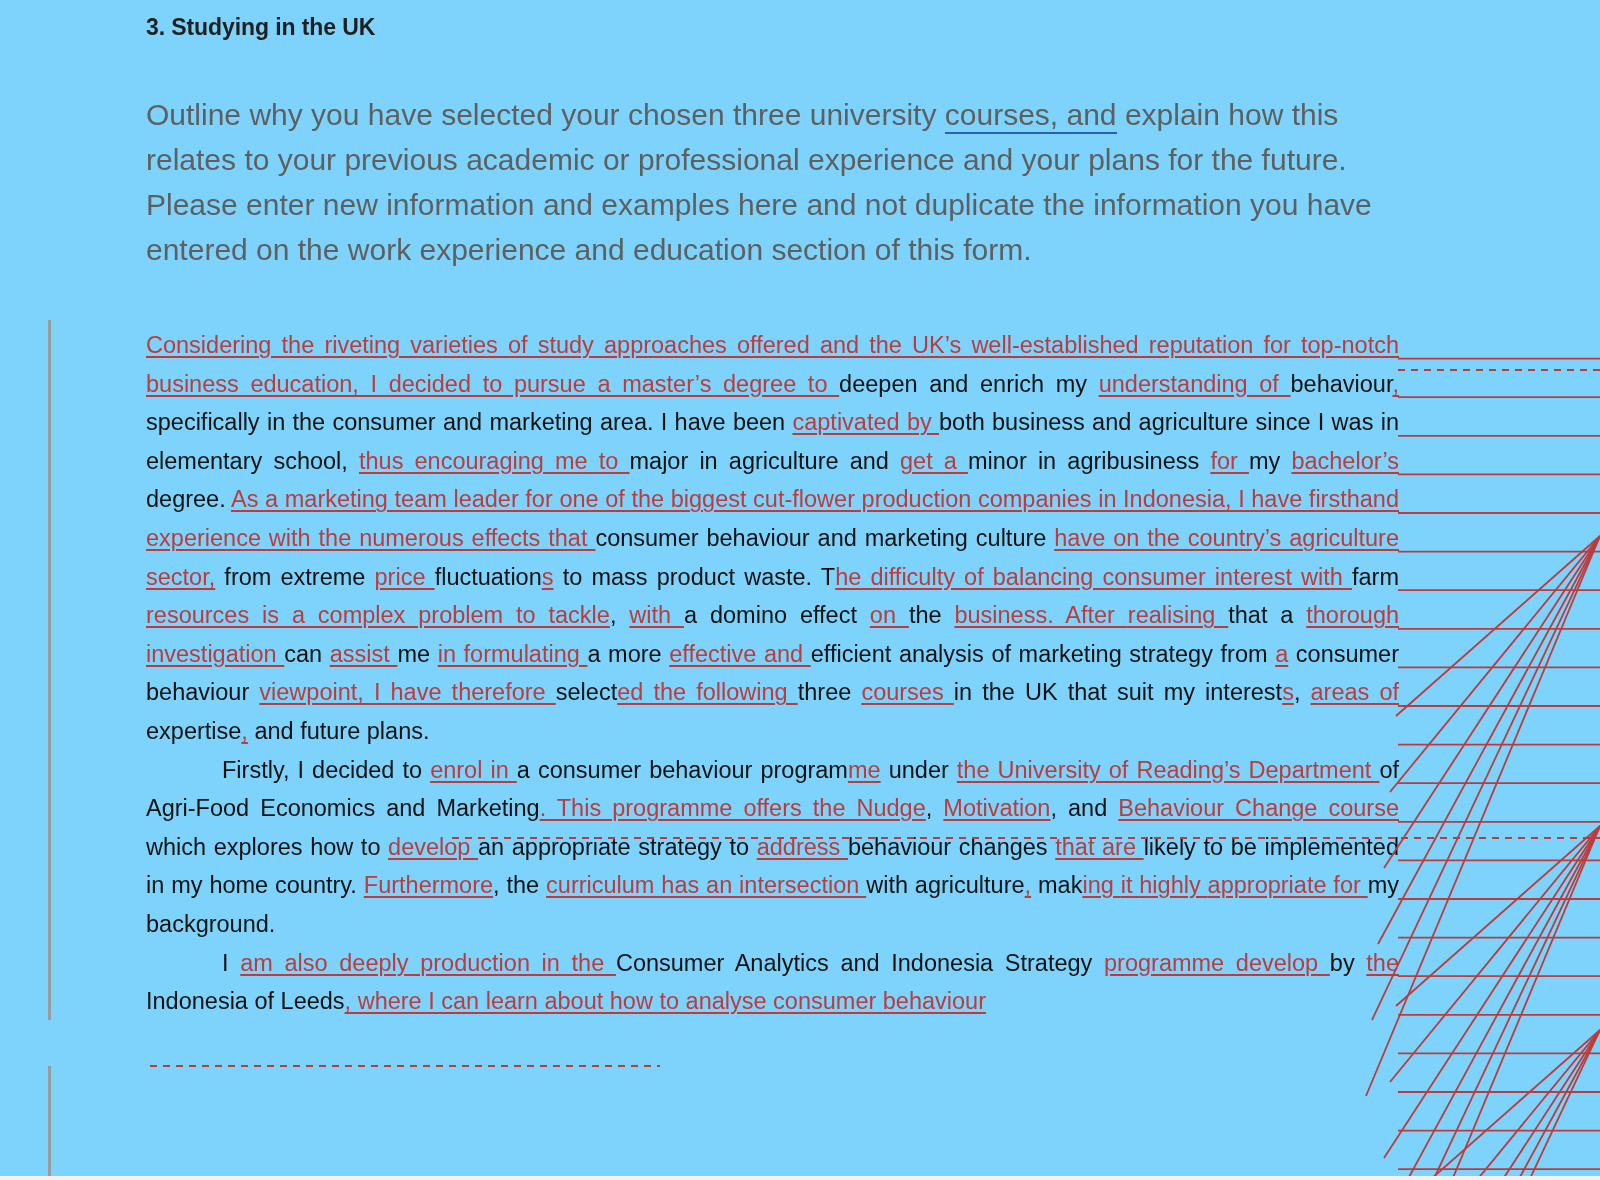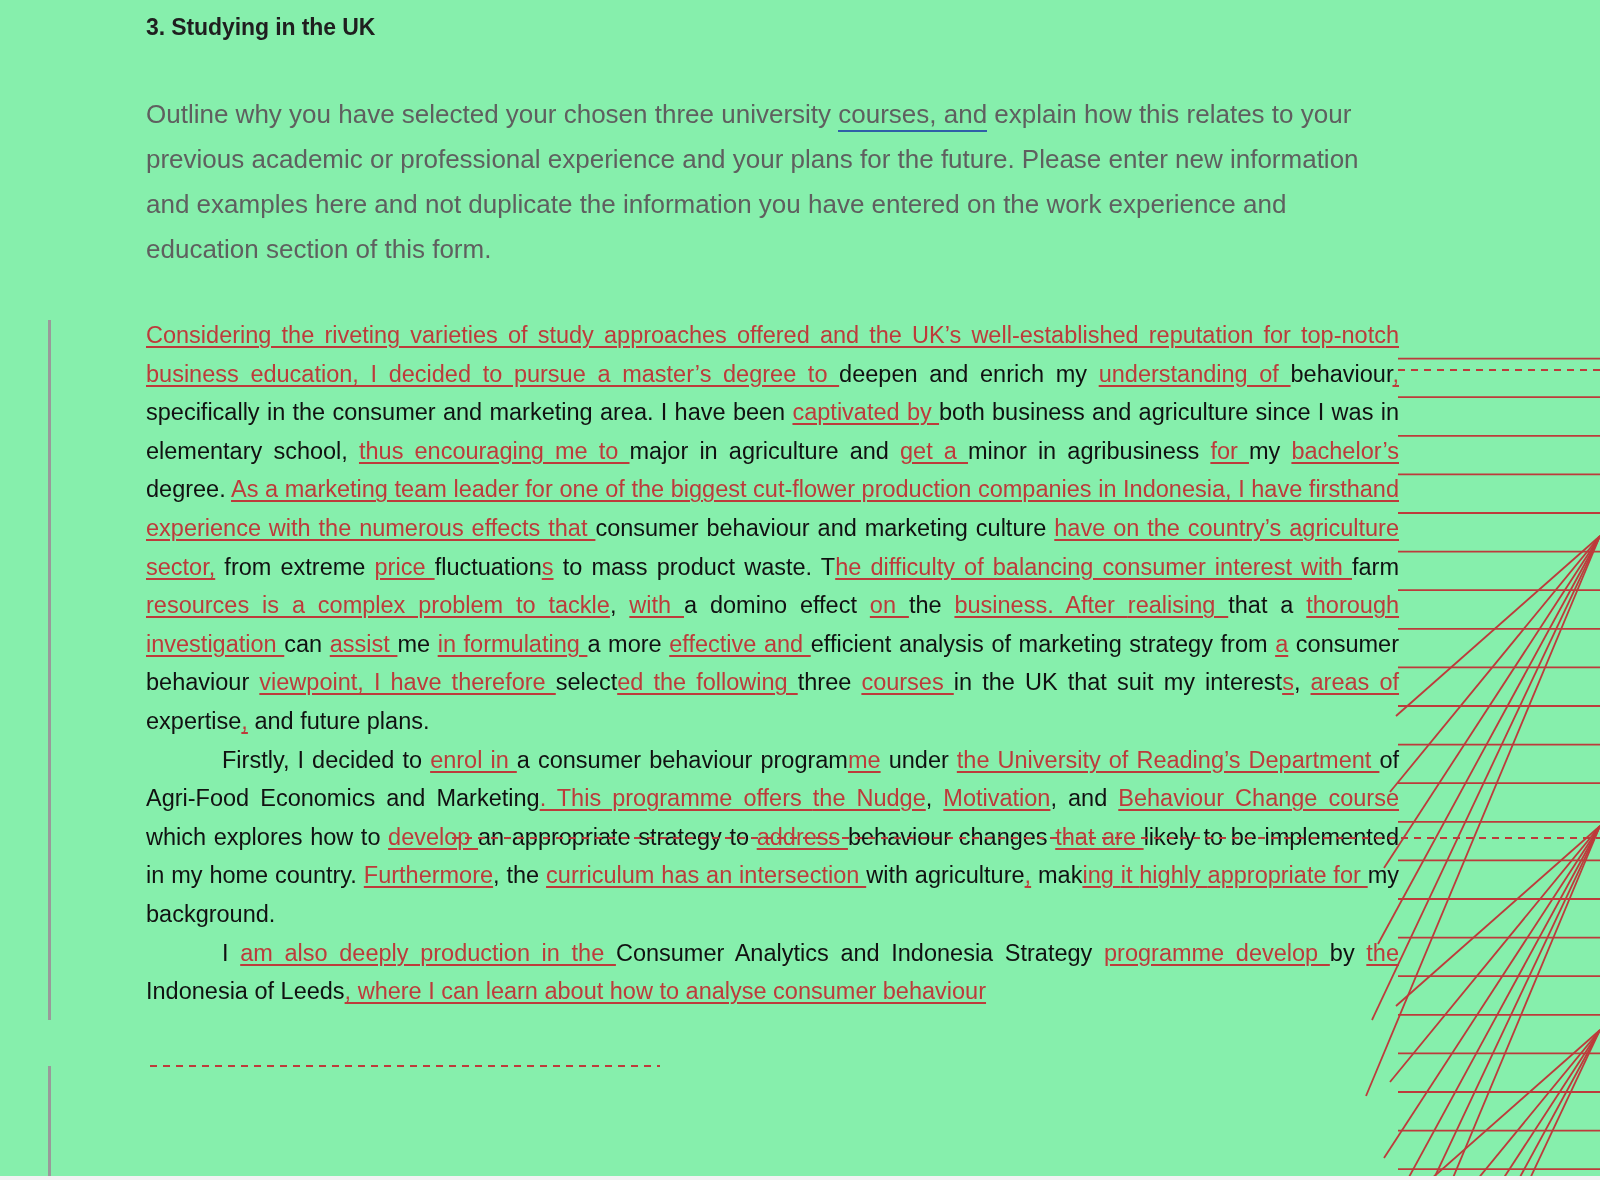--- a/index.html
+++ b/index.html
@@ -6,39 +6,39 @@
   html, body {
     margin: 0; padding: 0;
     width: 1600px; height: 1180px;
     background: #ffffff;
     font-family: "Liberation Sans", sans-serif;
     overflow: hidden;
   }
   #page {
     position: relative;
     width: 1600px; height: 1180px;
-    background: #86efac;
+    background: #7dd3fc;
     overflow: hidden;
   }
 
   
   .doc-head {
     position: absolute;
     left: 146px; top: 14px;
     width: 1250px;
     font-size: 23px;
     font-weight: bold;
     color: #1f1f1f;
     letter-spacing: -0.1px;
   }
   .instructions {
     position: absolute;
     left: 146px; top: 92px;
     width: 1254px;
-    font-size: 26px;
+    font-size: 30px;
     line-height: 45px;
     color: #5f5f5f;
   }
   .link-gray {
     color: #5f5f5f;
     text-decoration: none;
     border-bottom: 2.5px solid #2f5fa8;
     padding-bottom: 1px;
   }
 
@@ -46,21 +46,21 @@
   .changebar {
     position: absolute;
     left: 48px;
     width: 3px;
     background: #9a9a9a;
   }
 
   
   .body-wrap {
     position: absolute;
-    left: 146px; top: 316px;
+    left: 146px; top: 326px;
     width: 1253px;
     font-size: 23.5px;
     line-height: 38.6px;
     color: #111111;
     text-align: justify;
     text-justify: inter-word;
     hyphens: none;
   }
   .body-wrap p { margin: 0; }
   .body-wrap p.indent { text-indent: 76px; }

